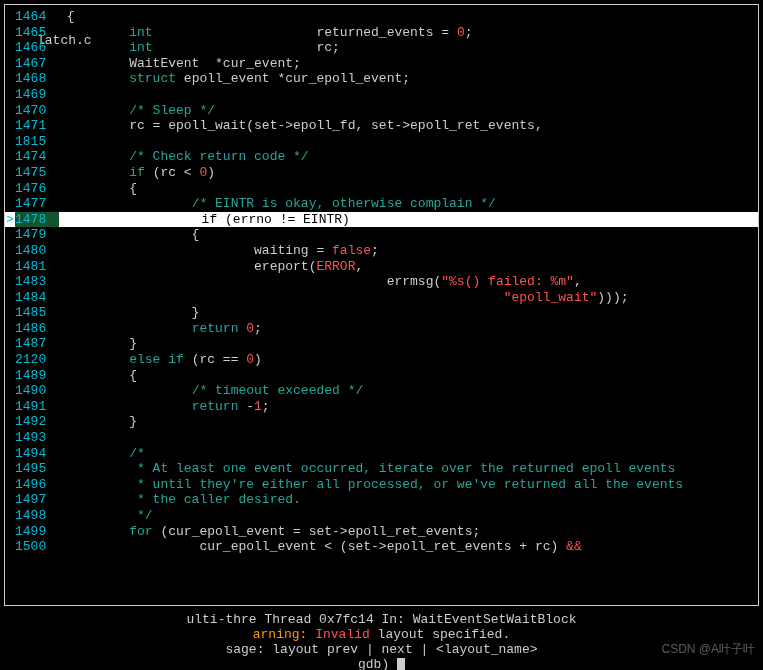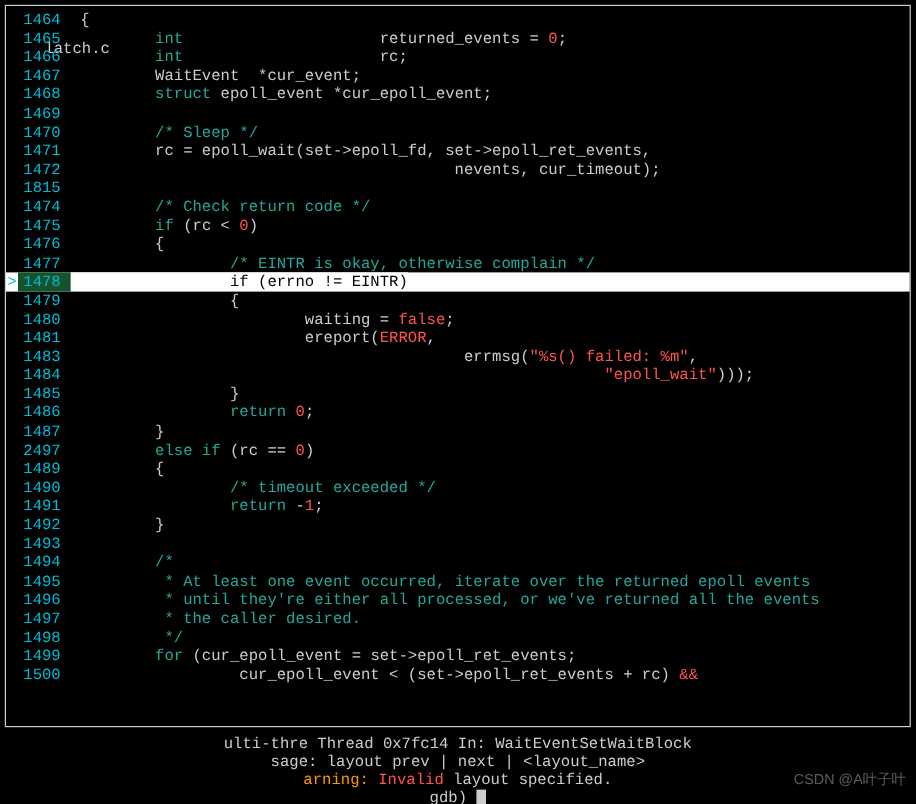--- a/index.html
+++ b/index.html
@@ -1,33 +1,33 @@
 <!DOCTYPE html>
 <html><head>
 <meta charset="utf-8">
 <style>
 * { margin:0; padding:0; box-sizing:border-box; }
 body { background:#000; font-family:"Courier New",monospace; font-size:13px; color:#ccc; width:763px; height:670px; overflow:hidden; position:relative; }
 .frame { border:1px solid #ccc; position:absolute; top:4px; left:4px; right:4px; height:602px; }
 .filename { position:absolute; top:-3px; left:30px; background:#000; padding:0 2px; color:#ccc;margin-top:31px; }
 .code-area { position:relative; padding:4px 0; }
 .line { white-space:pre; height:15.6px; line-height:15.6px; }
-.gutter { display:inline-block; width:44px; text-align:center; color:#00bcd4; padding-right:4px; }
+.gutter { display:inline-block; width:44px; text-align:left; color:#00bcd4; padding-right:4px; }
 .pending { display:inline-block; width:10px; color:#00bcd4; text-align:center; }
 .code { color:#ccc; }
 .kw { color:#26a69a; }
 .str { color:#ff5252; }
 .num { color:#ff5252; }
 .err { color:#ff5252; }
 .false { color:#ff5252; }
 .amp { color:#ff5252; }
 .current-line { background:#fff; }
 .current-line .gutter { background:#14532d; }
 .current-line .code-wrap { background:#fff; }
-.current-line .code { color:#000; }
+.current-line .code { color:#000;padding-left:10px; }
 .bottom-pane { position:absolute; left:4px; right:4px; top:612px; }
 .status-line { color:#ccc; white-space:pre; height:15px; line-height:15px;text-align:center; }
 .orange { color:#ff9800; }
 .red { color:#ff5252; }
 .gdb-prompt { white-space:pre; }
 .cursor { display:inline-block; width:8px; height:14px; background:#ccc; vertical-align:middle; }
 .watermark { position:absolute; right:8px; bottom:12px; color:rgba(200,200,200,0.45); font-size:12px; font-family:sans-serif; }
 </style>
 </head>
 <body>
@@ -36,51 +36,50 @@
   <span class="filename">latch.c</span>
   <div class="code-area" id="code-area">
       <div class="line"><span class="pending"> </span><span class="gutter">1464</span><span class="code-wrap"><span class="code"> {</span></span></div>
       <div class="line"><span class="pending"> </span><span class="gutter">1465</span><span class="code-wrap"><span class="code">         </span><span class="kw">int</span><span class="code">                     returned_events = </span><span class="num">0</span><span class="code">;</span></span></div>
       <div class="line"><span class="pending"> </span><span class="gutter">1466</span><span class="code-wrap"><span class="code">         </span><span class="kw">int</span><span class="code">                     rc;</span></span></div>
       <div class="line"><span class="pending"> </span><span class="gutter">1467</span><span class="code-wrap"><span class="code">         WaitEvent  *cur_event;</span></span></div>
       <div class="line"><span class="pending"> </span><span class="gutter">1468</span><span class="code-wrap"><span class="code">         </span><span class="kw">struct</span><span class="code"> epoll_event *cur_epoll_event;</span></span></div>
       <div class="line"><span class="pending"> </span><span class="gutter">1469</span><span class="code-wrap"><span class="code"></span></span></div>
       <div class="line"><span class="pending"> </span><span class="gutter">1470</span><span class="code-wrap"><span class="code">         </span><span class="kw">/* Sleep */</span></span></div>
       <div class="line"><span class="pending"> </span><span class="gutter">1471</span><span class="code-wrap"><span class="code">         rc = epoll_wait(set-&gt;epoll_fd, set-&gt;epoll_ret_events,</span></span></div>
-      <div class="line"><span class="pending"> </span><span class="gutter">1472</span><span class="code-wrap"><span class="code">                                         nevents, cur_timeout);</span></span></div>
       <div class="line"><span class="pending"> </span><span class="gutter">1815</span><span class="code-wrap"><span class="code"></span></span></div>
       <div class="line"><span class="pending"> </span><span class="gutter">1474</span><span class="code-wrap"><span class="code">         </span><span class="kw">/* Check return code */</span></span></div>
       <div class="line"><span class="pending"> </span><span class="gutter">1475</span><span class="code-wrap"><span class="code">         </span><span class="kw">if</span><span class="code"> (rc &lt; </span><span class="num">0</span><span class="code">)</span></span></div>
       <div class="line"><span class="pending"> </span><span class="gutter">1476</span><span class="code-wrap"><span class="code">         {</span></span></div>
       <div class="line"><span class="pending"> </span><span class="gutter">1477</span><span class="code-wrap"><span class="code">                 </span><span class="kw">/* EINTR is okay, otherwise complain */</span></span></div>
       <div class="line current-line"><span class="pending">&gt;</span><span class="gutter">1478</span><span class="code-wrap"><span class="code">                 if (errno != EINTR)</span></span></div>
       <div class="line"><span class="pending"> </span><span class="gutter">1479</span><span class="code-wrap"><span class="code">                 {</span></span></div>
       <div class="line"><span class="pending"> </span><span class="gutter">1480</span><span class="code-wrap"><span class="code">                         waiting = </span><span class="false">false</span><span class="code">;</span></span></div>
       <div class="line"><span class="pending"> </span><span class="gutter">1481</span><span class="code-wrap"><span class="code">                         ereport(</span><span class="err">ERROR</span><span class="code">,</span></span></div>
       <div class="line"><span class="pending"> </span><span class="gutter">1483</span><span class="code-wrap"><span class="code">                                          errmsg(</span><span class="str">"%s()</span><span class="err"> failed</span><span class="str">: %m"</span><span class="code">,</span></span></div>
       <div class="line"><span class="pending"> </span><span class="gutter">1484</span><span class="code-wrap"><span class="code">                                                         </span><span class="str">"epoll_wait"</span><span class="code">)));</span></span></div>
       <div class="line"><span class="pending"> </span><span class="gutter">1485</span><span class="code-wrap"><span class="code">                 }</span></span></div>
       <div class="line"><span class="pending"> </span><span class="gutter">1486</span><span class="code-wrap"><span class="code">                 </span><span class="kw">return</span><span class="code"> </span><span class="num">0</span><span class="code">;</span></span></div>
       <div class="line"><span class="pending"> </span><span class="gutter">1487</span><span class="code-wrap"><span class="code">         }</span></span></div>
-      <div class="line"><span class="pending"> </span><span class="gutter">2497</span><span class="code-wrap"><span class="code">         </span><span class="kw">else if</span><span class="code"> (rc == </span><span class="num">0</span><span class="code">)</span></span></div>
+      <div class="line"><span class="pending"> </span><span class="gutter">2120</span><span class="code-wrap"><span class="code">         </span><span class="kw">else if</span><span class="code"> (rc == </span><span class="num">0</span><span class="code">)</span></span></div>
       <div class="line"><span class="pending"> </span><span class="gutter">1489</span><span class="code-wrap"><span class="code">         {</span></span></div>
       <div class="line"><span class="pending"> </span><span class="gutter">1490</span><span class="code-wrap"><span class="code">                 </span><span class="kw">/* timeout exceeded */</span></span></div>
       <div class="line"><span class="pending"> </span><span class="gutter">1491</span><span class="code-wrap"><span class="code">                 </span><span class="kw">return</span><span class="code"> -</span><span class="num">1</span><span class="code">;</span></span></div>
       <div class="line"><span class="pending"> </span><span class="gutter">1492</span><span class="code-wrap"><span class="code">         }</span></span></div>
       <div class="line"><span class="pending"> </span><span class="gutter">1493</span><span class="code-wrap"><span class="code"></span></span></div>
       <div class="line"><span class="pending"> </span><span class="gutter">1494</span><span class="code-wrap"><span class="code">         </span><span class="kw">/*</span></span></div>
       <div class="line"><span class="pending"> </span><span class="gutter">1495</span><span class="code-wrap"><span class="code">          </span><span class="kw">* At least one event occurred, iterate over the returned epoll events</span></span></div>
       <div class="line"><span class="pending"> </span><span class="gutter">1496</span><span class="code-wrap"><span class="code">          </span><span class="kw">* until they're either all processed, or we've returned all the events</span></span></div>
       <div class="line"><span class="pending"> </span><span class="gutter">1497</span><span class="code-wrap"><span class="code">          </span><span class="kw">* the caller desired.</span></span></div>
       <div class="line"><span class="pending"> </span><span class="gutter">1498</span><span class="code-wrap"><span class="code">          </span><span class="kw">*/</span></span></div>
       <div class="line"><span class="pending"> </span><span class="gutter">1499</span><span class="code-wrap"><span class="code">         </span><span class="kw">for</span><span class="code"> (cur_epoll_event = set-&gt;epoll_ret_events;</span></span></div>
       <div class="line"><span class="pending"> </span><span class="gutter">1500</span><span class="code-wrap"><span class="code">                  cur_epoll_event &lt; (set-&gt;epoll_ret_events + rc) </span><span class="amp">&amp;&amp;</span></span></div>
     </div>
 </div>
 
 <div class="bottom-pane">
   <div class="status-line">ulti-thre Thread 0x7fc14 In: WaitEventSetWaitBlock</div>
+  <div class="status-line"><span class="orange">arning:</span><span class="red"> Invalid</span><span> layout specified.</span></div>
   <div class="status-line">sage: layout prev | next | &lt;layout_name&gt;</div>
-  <div class="status-line"><span class="orange">arning:</span><span class="red"> Invalid</span><span> layout specified.</span></div>
   <div class="status-line gdb-prompt"><span>gdb) </span><span class="cursor"></span></div>
 </div>
 
 <div class="watermark">CSDN @A叶子叶</div>
 
 </body></html>

